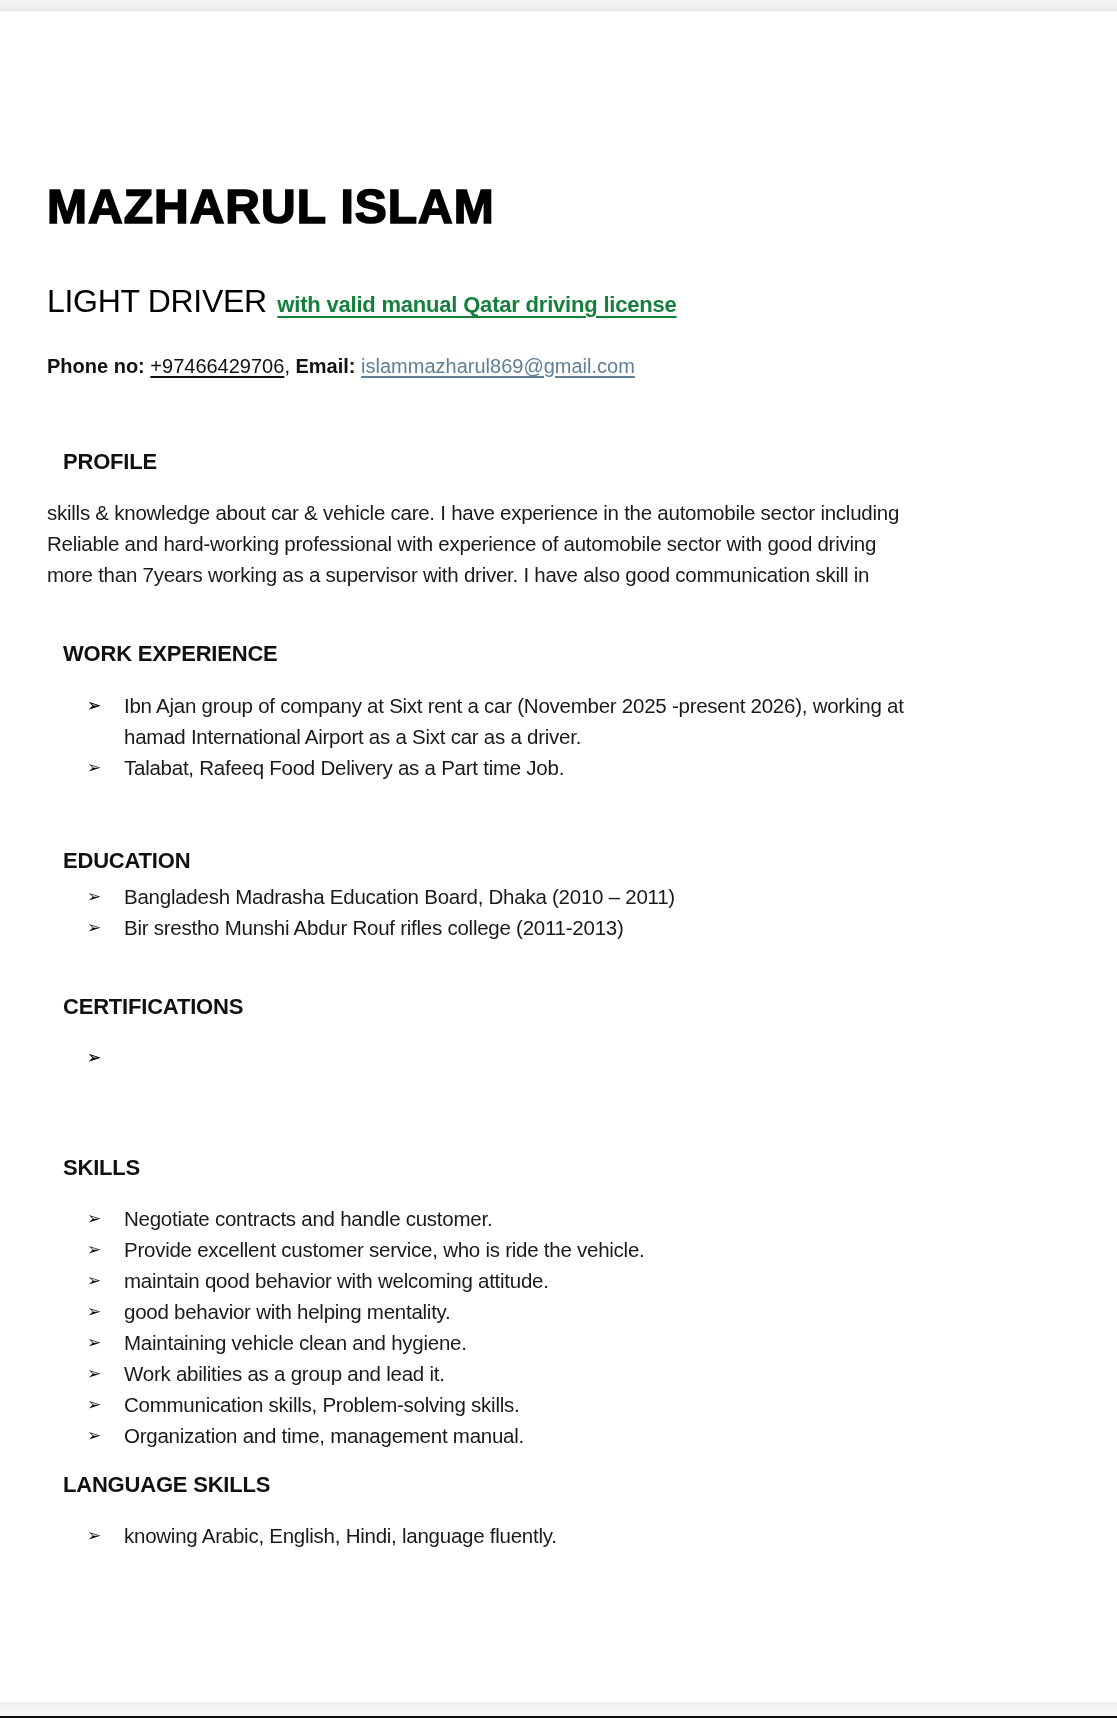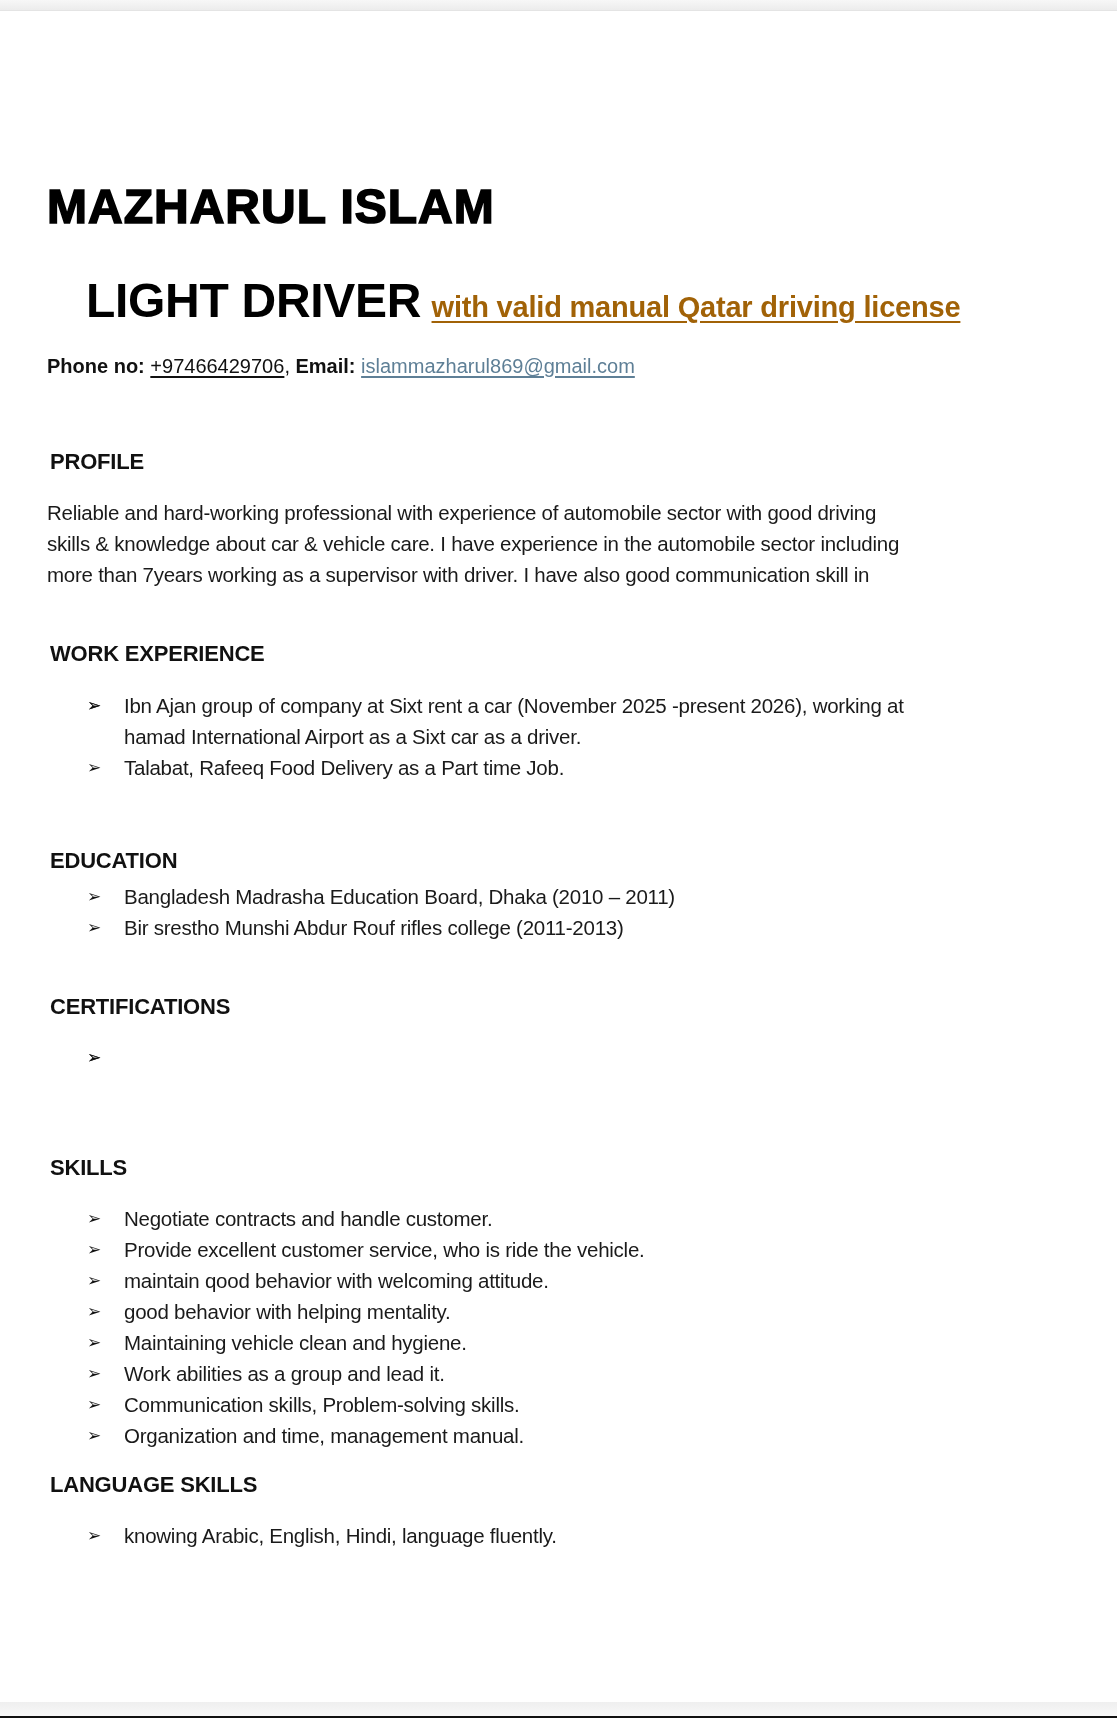--- a/index.html
+++ b/index.html
@@ -27,40 +27,39 @@
     font-weight: 900; font-size: 48px; letter-spacing: 1px;
     line-height: 62px; color: #000;
     -webkit-text-stroke: 1.6px #000;
     white-space: nowrap;
   }
   .title-line {
     position: absolute; top: 276px; left: 0; white-space: nowrap;
     line-height: 50px;
   }
   .role {
-    font-weight: 700; font-size: 48px; color: #000;
+    font-weight: 400; font-size: 32px; color: #000;
     letter-spacing: -0.3px;
-    margin-left: 39px;
   }
   .license {
-    font-weight: 700; font-size: 29px; color: #a16207;
+    font-weight: 700; font-size: 22px; color: #15803d;
     text-decoration: underline; text-underline-offset: 4px;
     letter-spacing: -0.2px;
     margin-left: 6px;
   }
   .contact {
     position: absolute; top: 352px; left: 0; font-size: 20px;
     white-space: nowrap; line-height: 28px; color: #111;
   }
   .contact .lbl { font-weight: 700; }
   .contact .phone { text-decoration: underline; text-underline-offset: 3px; }
   .contact .email { color: #5e7f96; text-decoration: underline; text-underline-offset: 3px; }
 
   .section-heading {
-    position: absolute; left: 3px; font-weight: 700; font-size: 22px;
+    position: absolute; left: 16px; font-weight: 700; font-size: 22px;
     letter-spacing: -0.2px; color: #111; white-space: nowrap; line-height: 28px;
   }
   .para {
     position: absolute; left: 0; width: 1000px; font-size: 20.5px;
     line-height: 31px; color: #1a1a1a; letter-spacing: -0.25px;
   }
   .para span { display: block; white-space: nowrap; }
   .blist { position: absolute; left: 0; margin: 0; padding: 0; list-style: none; }
   .blist li {
     position: relative; padding-left: 77px; font-size: 20.5px;
@@ -88,22 +87,22 @@
 
   <div class="contact">
     <span class="lbl">Phone no:</span>
     <span class="phone">+97466429706</span><span>,</span>
     <span class="lbl">Email:</span>
     <span class="email">islammazharul869@gmail.com</span>
   </div>
 
   <div class="section-heading" style="top:448px;">PROFILE</div>
   <div class="para" style="top:497px;">
+    <span>skills &amp; knowledge about car &amp; vehicle care. I have experience in the automobile sector including</span>
     <span>Reliable and hard-working professional with experience of automobile sector with good driving</span>
-    <span>skills &amp; knowledge about car &amp; vehicle care. I have experience in the automobile sector including</span>
     <span>more than 7years working as a supervisor with driver. I have also good communication skill in</span>
   </div>
 
   <div class="section-heading" style="top:640px;">WORK EXPERIENCE</div>
   <ul class="blist" style="top:690px;">
     <li>
       <span class="arrow">➢</span>
     </li>
     <li>
       <span class="arrow">➢</span>

